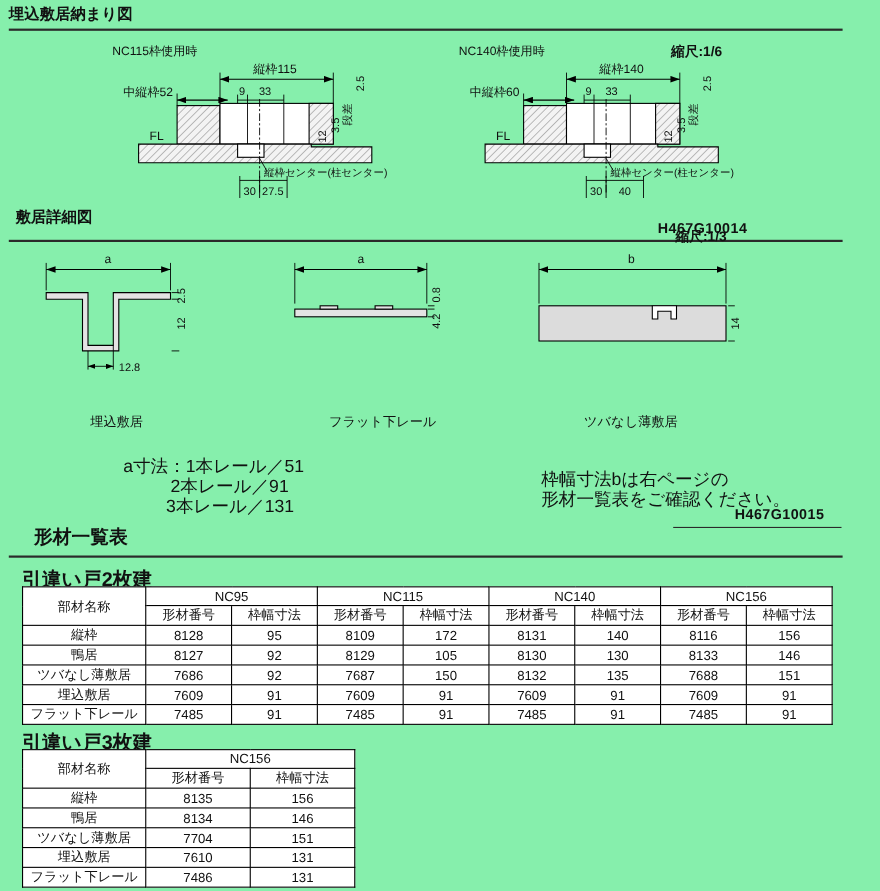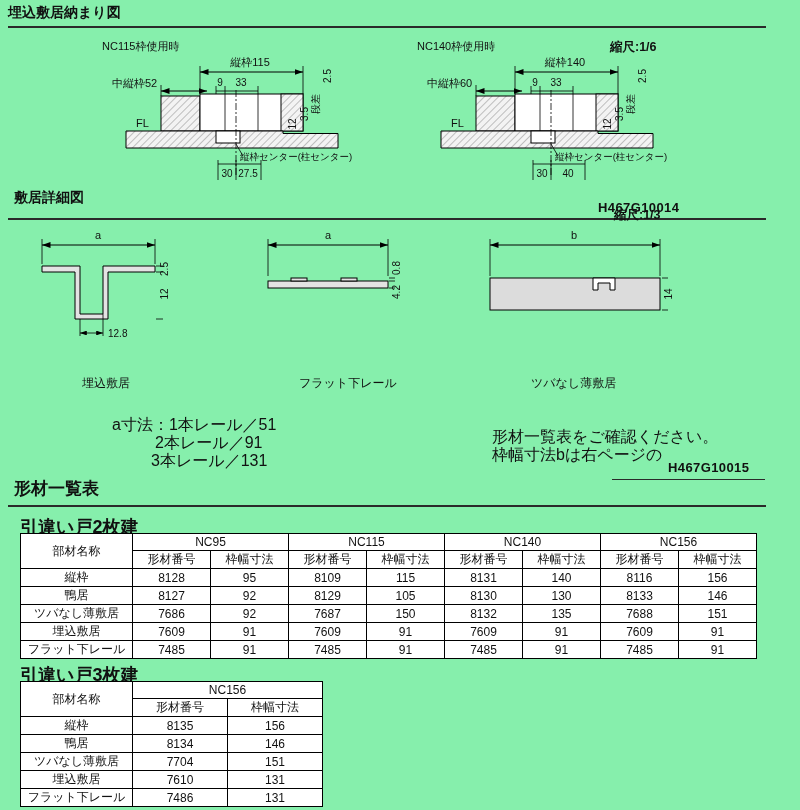--- a/index.html
+++ b/index.html
@@ -247,28 +247,28 @@
   <div class="abs lbl" style="left:82px;top:375px">埋込敷居</div>
   <div class="abs lbl" style="left:299px;top:375px">フラット下レール</div>
   <div class="abs lbl" style="left:531px;top:375px">ツバなし薄敷居</div>
 
   <div class="abs note" style="left:112px;top:416px">
     <div>a寸法：1本レール／51</div>
     <div style="margin-left:43px">2本レール／91</div>
     <div style="margin-left:39px">3本レール／131</div>
   </div>
   <div class="abs note" style="left:492px;top:428px">
+    <div>枠幅寸法bは右ページの</div>
     <div>形材一覧表をご確認ください。</div>
-    <div>枠幅寸法bは右ページの</div>
   </div>
 
   <div class="abs code" style="left:668px;top:460px">H467G10015</div>
   <div class="rule-thin" style="left:612px;top:479px;width:153px"></div>
 
-  <div class="abs h3" style="left:14px;top:477px">形材一覧表</div>
+  <div class="abs h3" style="left:31px;top:477px">形材一覧表</div>
   <div class="rule" style="left:8px;top:505px;width:758px"></div>
 
   <div class="abs cap" style="left:20px;top:515px">引違い戸2枚建</div>
   <table class="spec" style="left:20px;top:533px;width:736px">
     <colgroup>
       <col style="width:112px">
         <col style="width:78px">
         <col style="width:78px">
         <col style="width:78px">
         <col style="width:78px">
@@ -295,21 +295,21 @@
         <th>形材番号</th>
         <th>枠幅寸法</th>
       </tr>
     </thead>
     <tbody>
       <tr>
         <td>縦枠</td>
         <td>8128</td>
         <td>95</td>
         <td>8109</td>
-        <td>115</td>
+        <td>172</td>
         <td>8131</td>
         <td>140</td>
         <td>8116</td>
         <td>156</td>
       </tr>
       <tr>
         <td>鴨居</td>
         <td>8127</td>
         <td>92</td>
         <td>8129</td>

